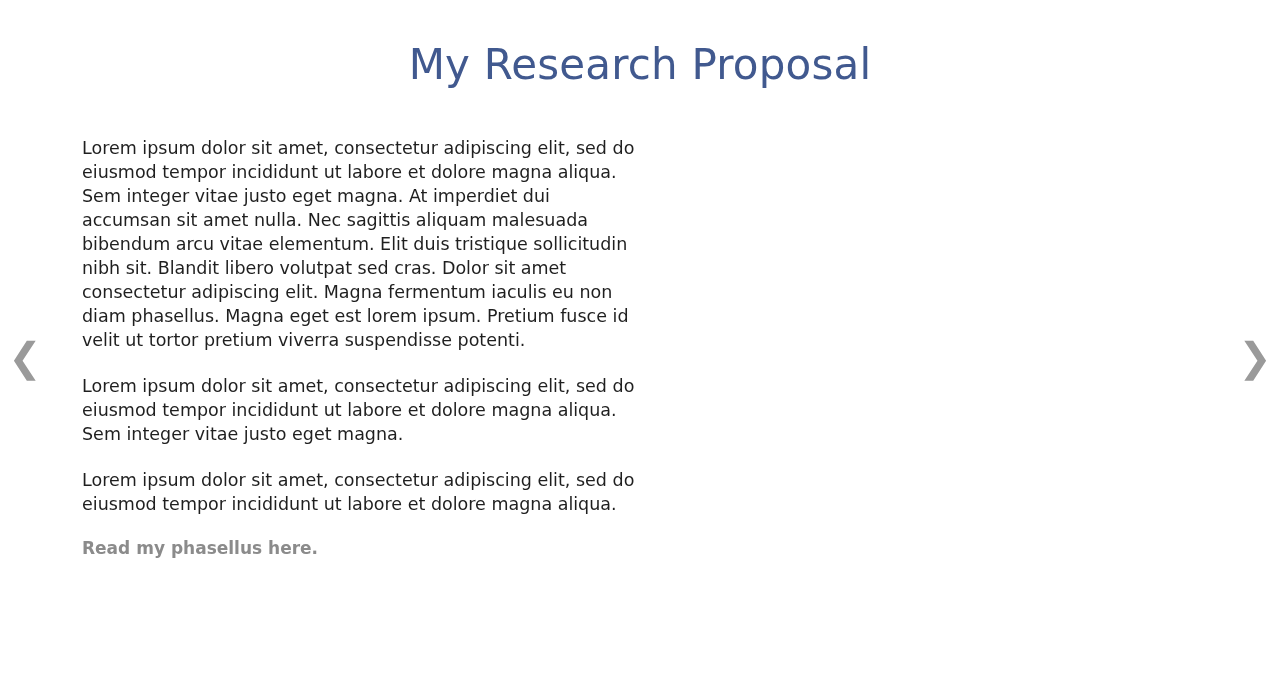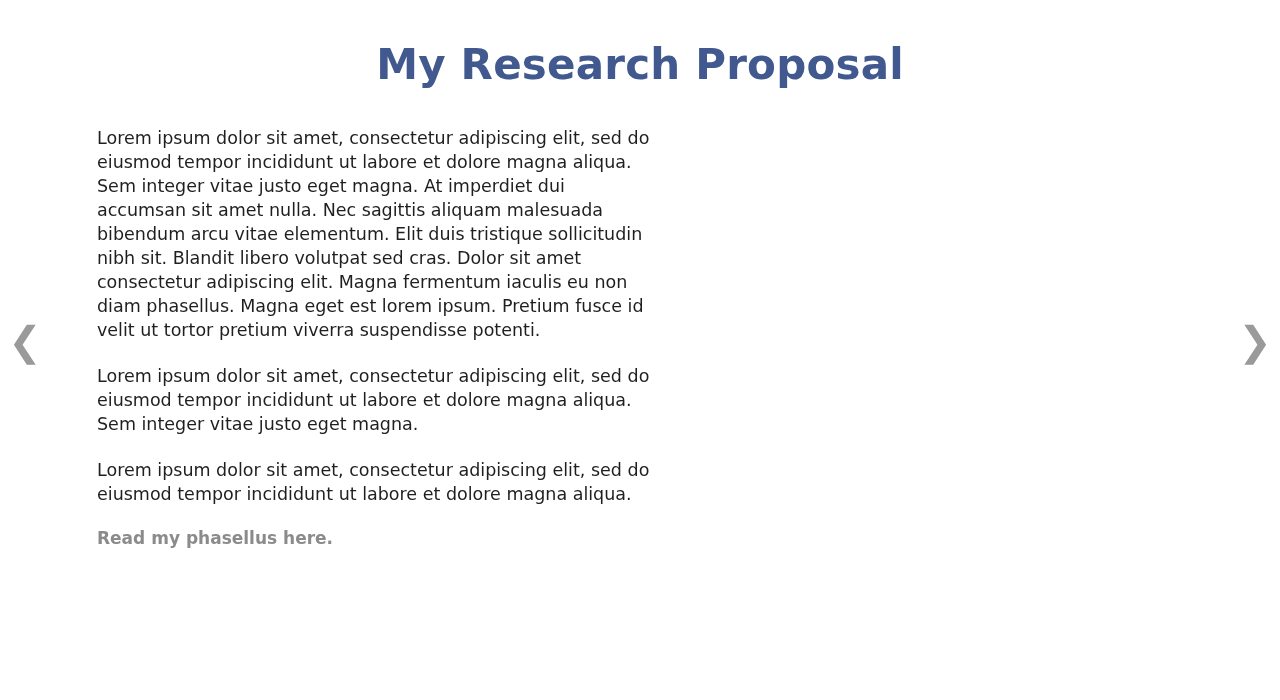--- a/index.html
+++ b/index.html
@@ -14,36 +14,35 @@
 
   .page {
     position: relative;
     width: 1280px;
     height: 700px;
     background: #ffffff;
     box-sizing: border-box;
   }
 
   .page-title {
-    margin: 0;
-    padding-top: 40px;
+    margin: 16px;
+    padding-top: 24px;
     text-align: center;
     font-size: 42px;
     line-height: 1.18;
-    font-weight: bold;
+    font-weight: normal;
     color: #41598f;
     letter-spacing: 0.2px;
   }
 
   .content-area {
     position: absolute;
-    top: 126px;
+    top: 120px;
     left: 82px;
     width: 560px;
-    margin-left: 15px;
   }
 
   .body-paragraph {
     margin: 0 0 22px 0;
     font-size: 17.5px;
     line-height: 24px;
     color: #1f1f1f;
     text-align: left;
   }
 

